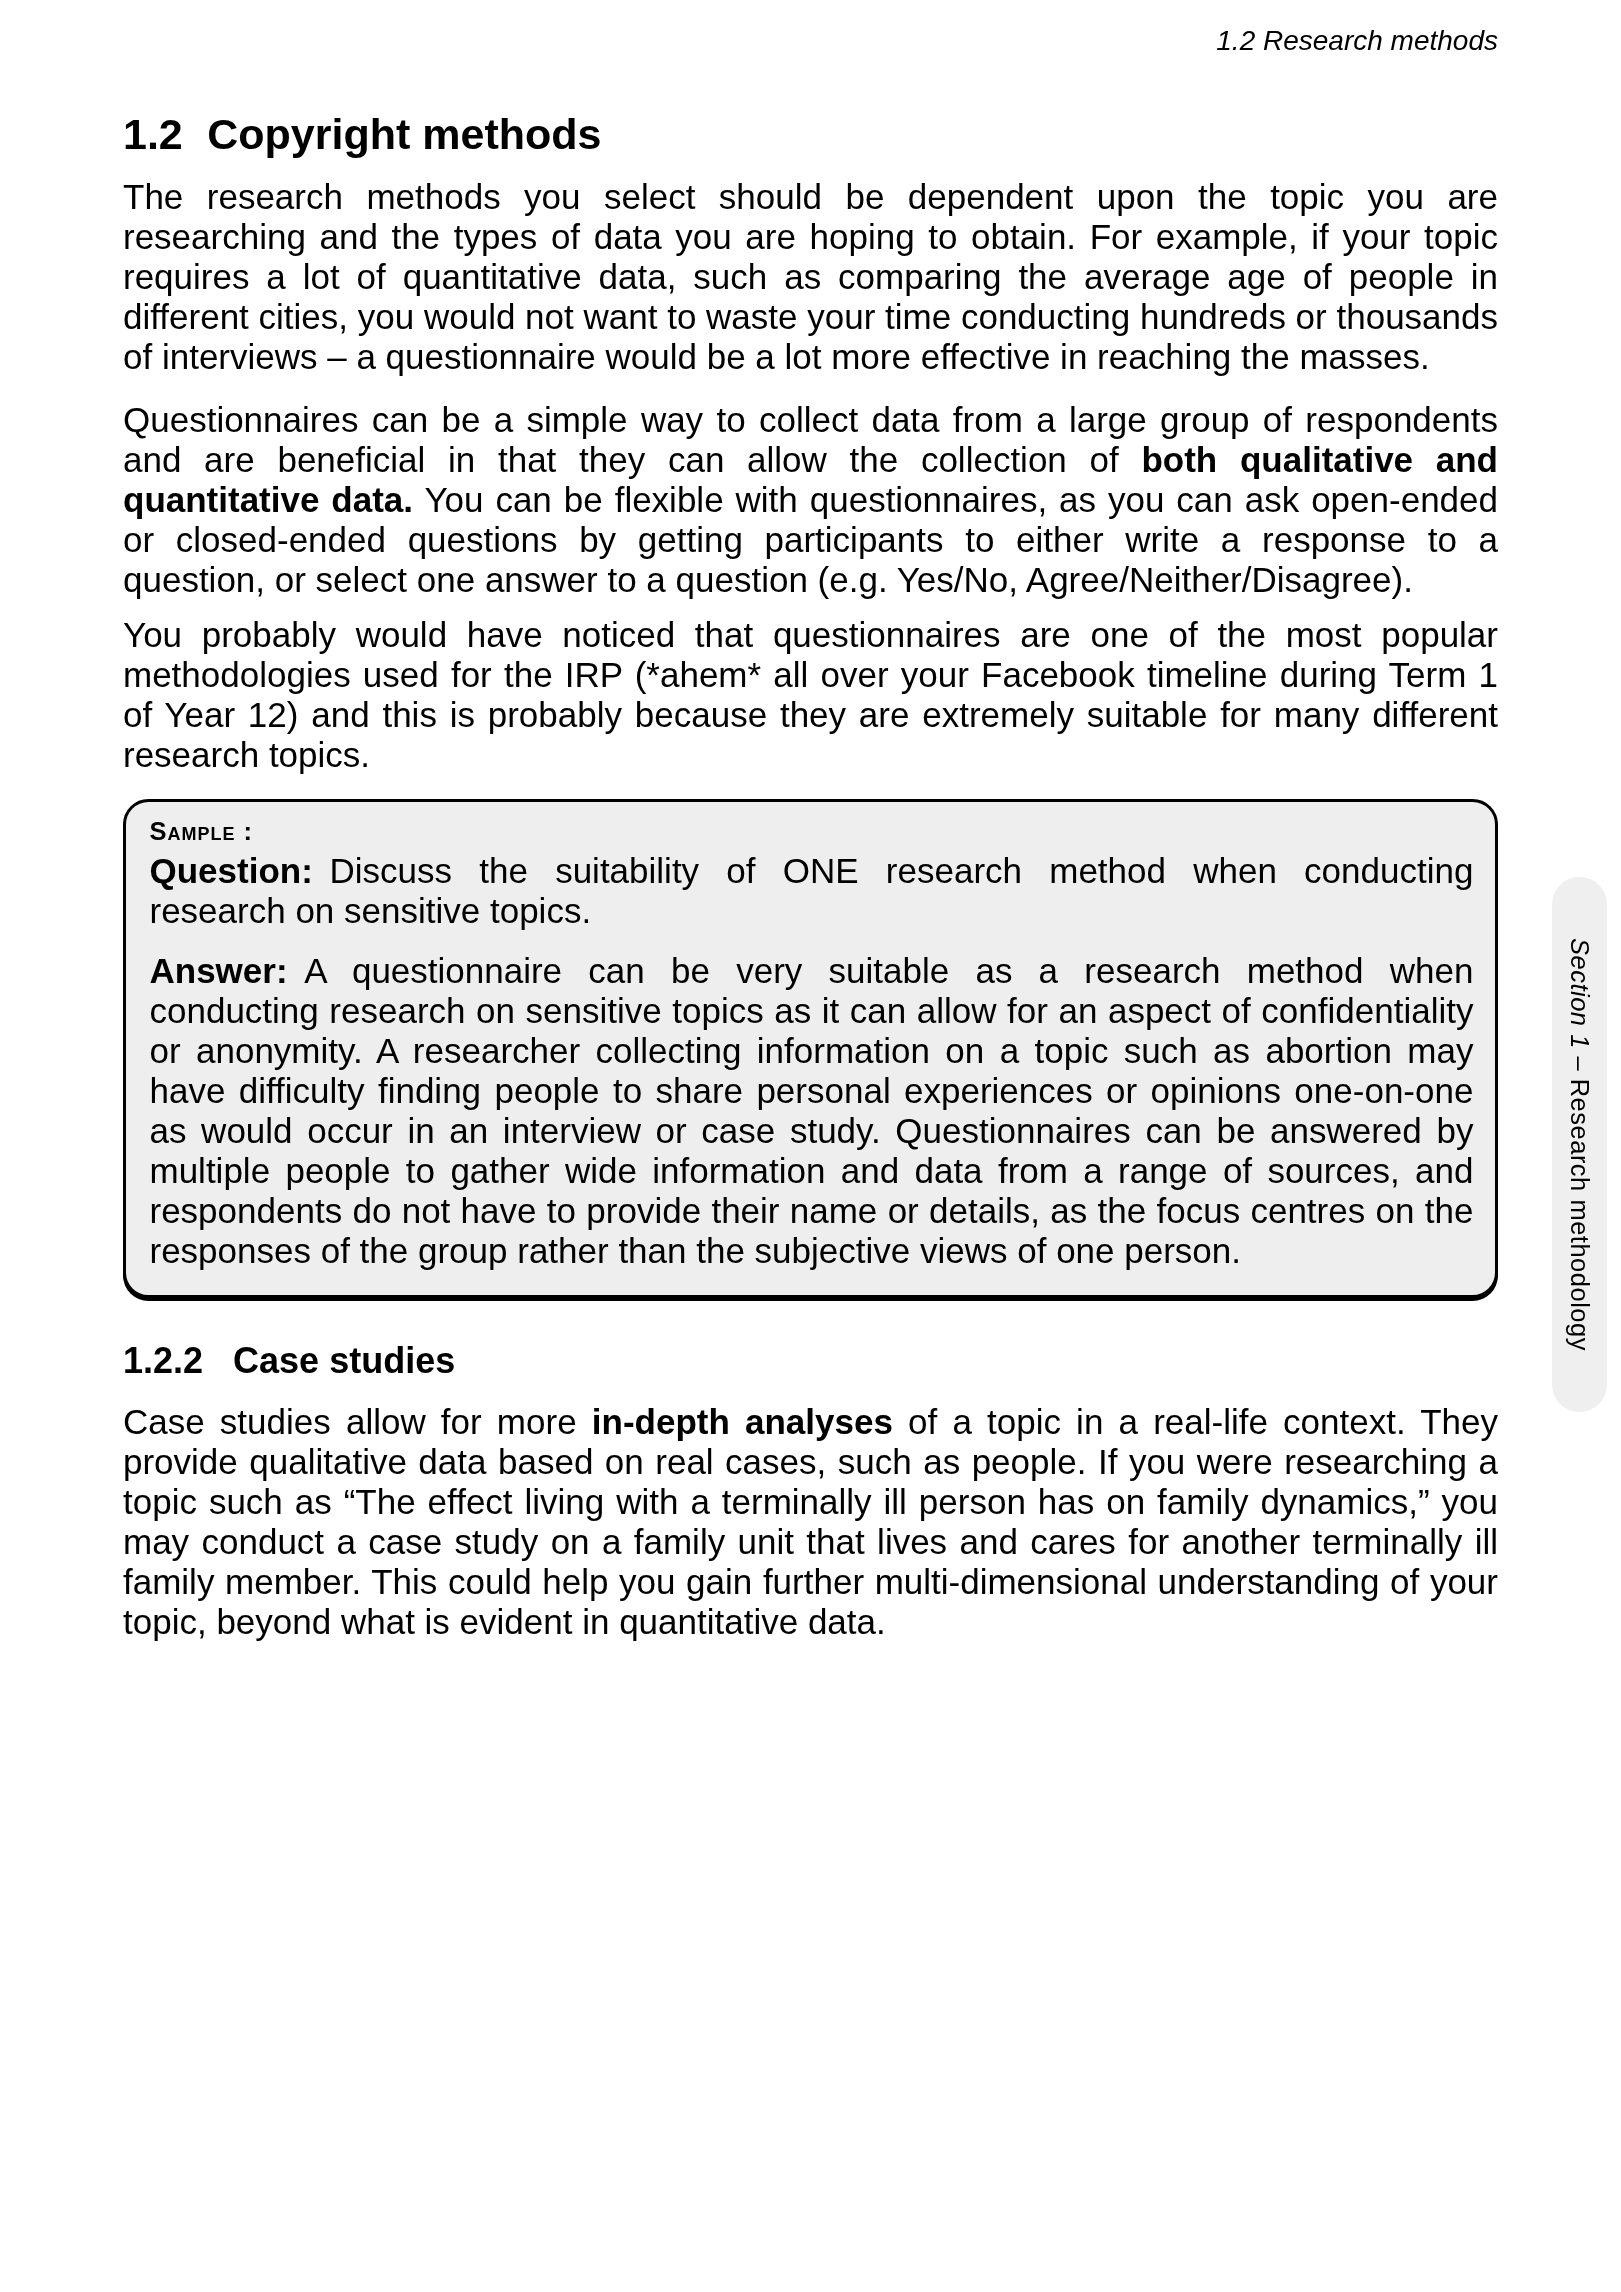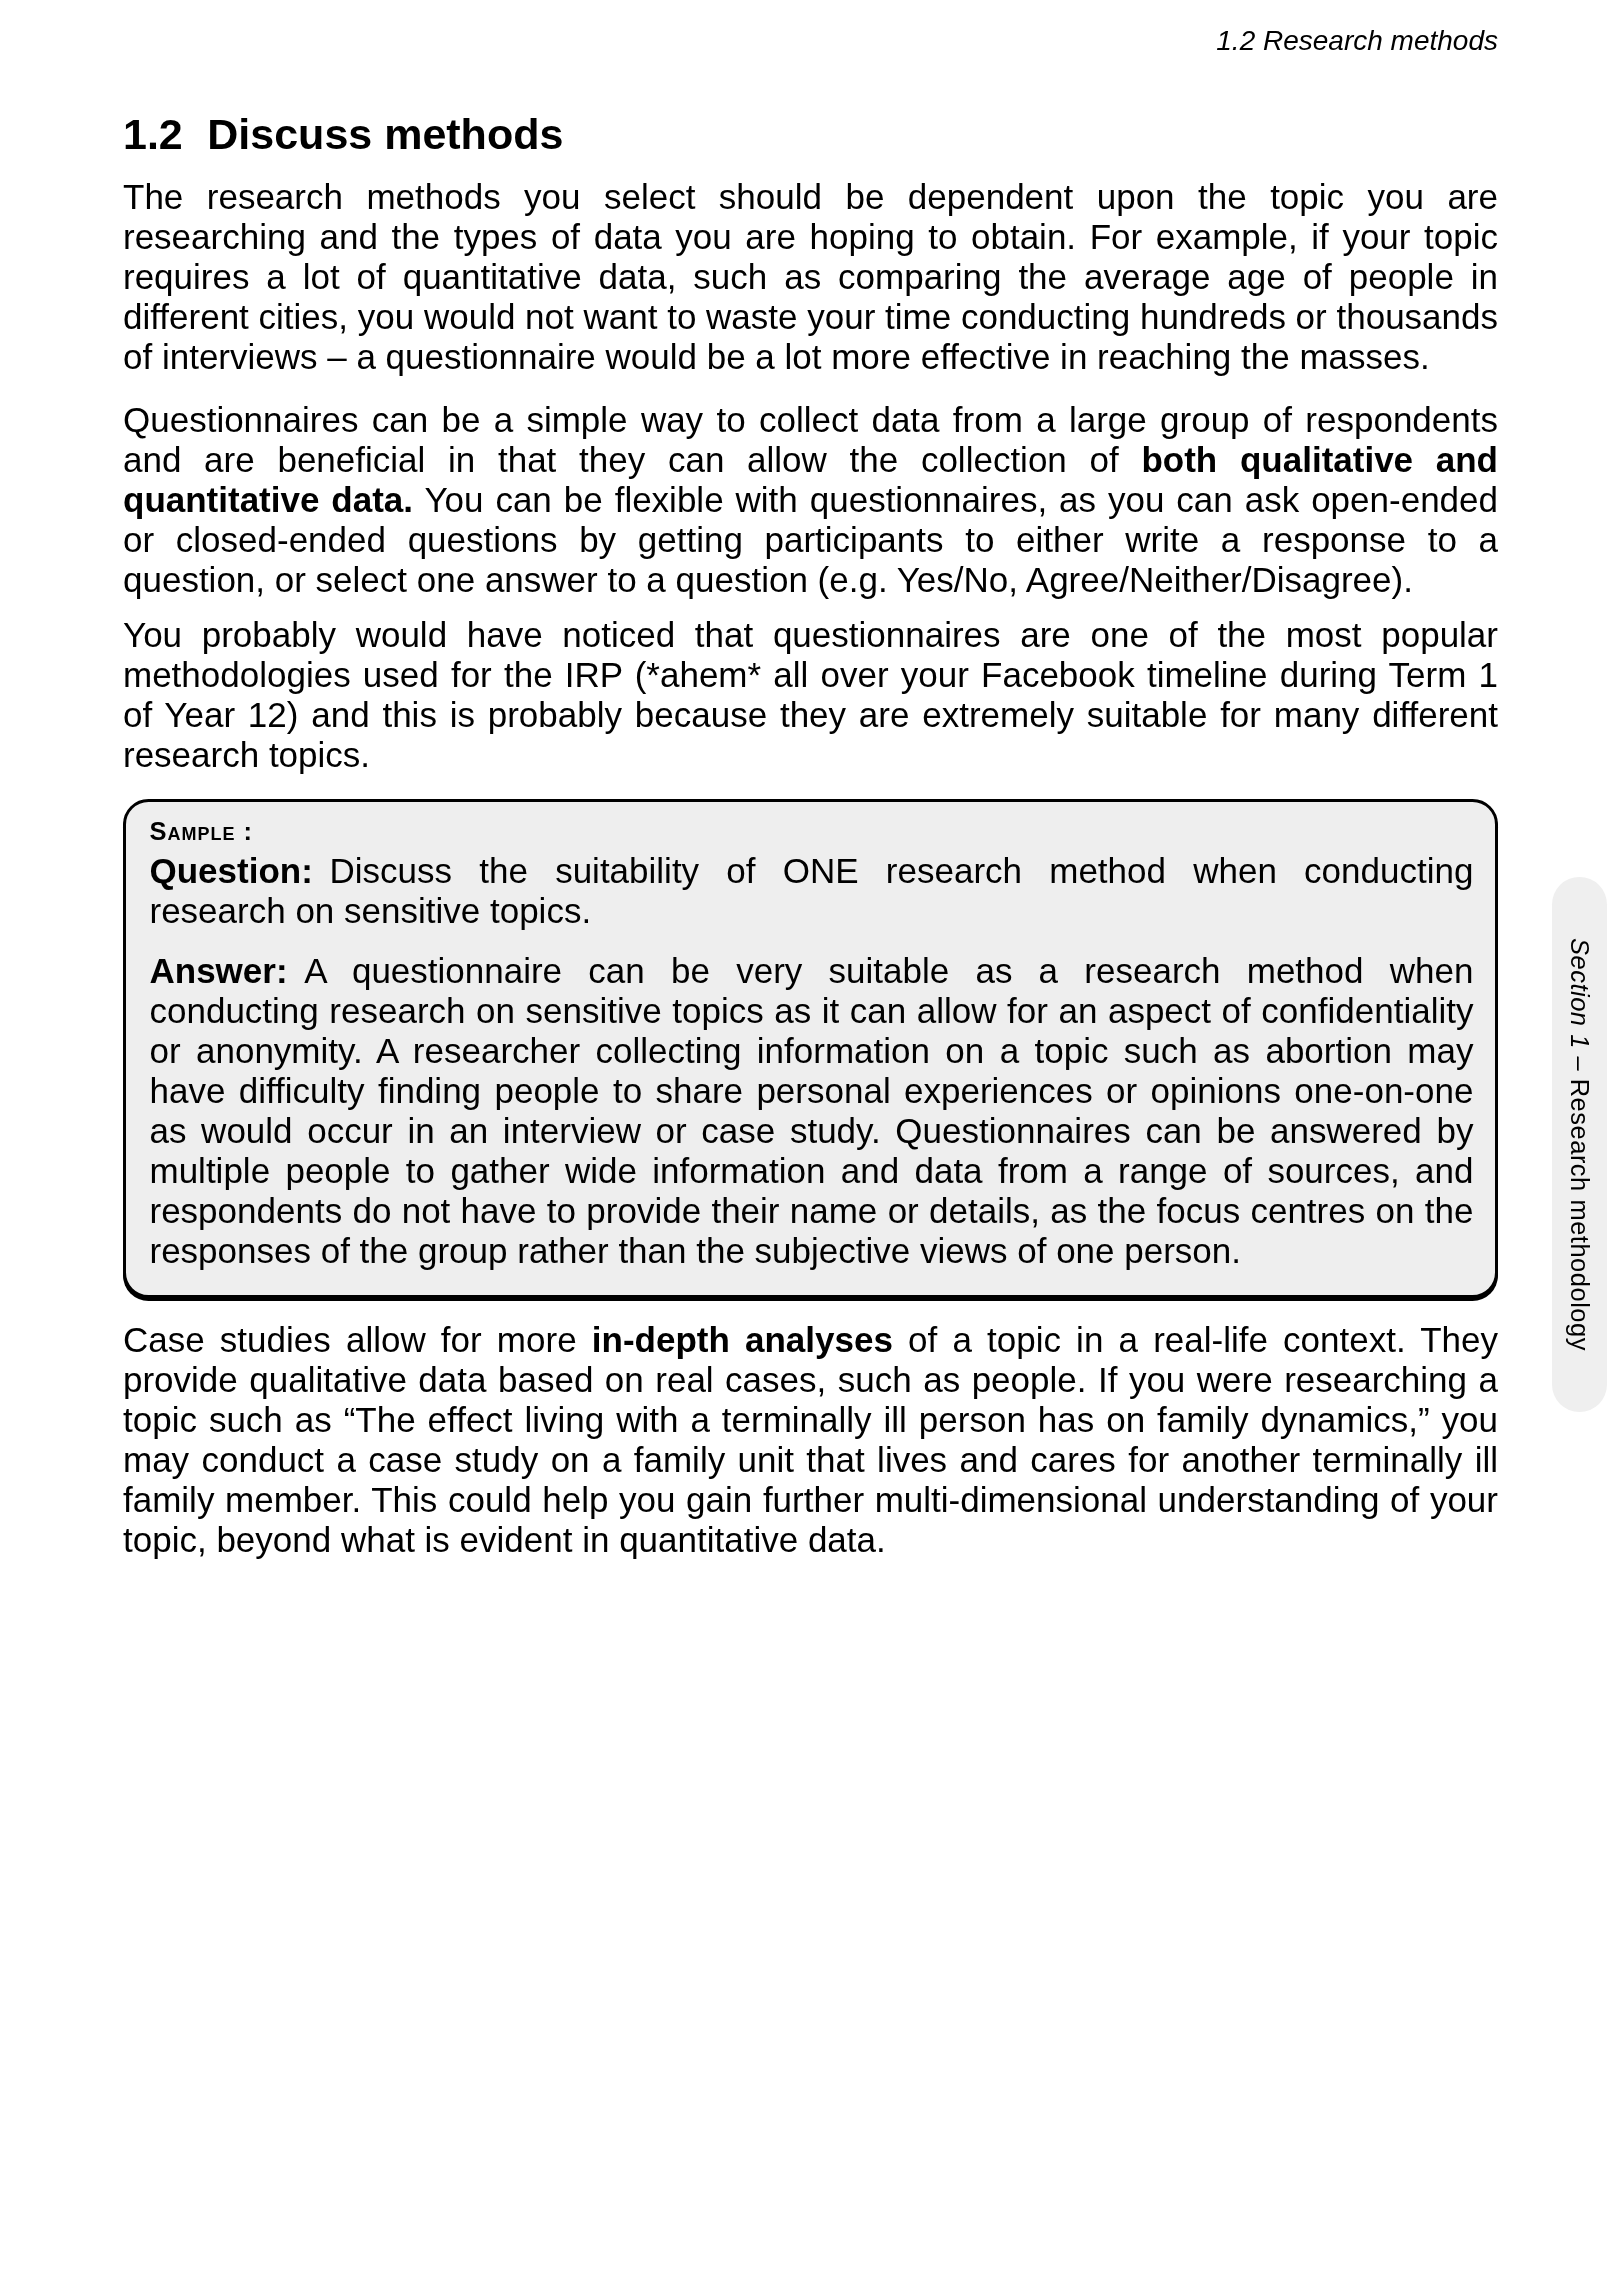--- a/index.html
+++ b/index.html
@@ -108,35 +108,36 @@
   }
 </style>
 </head>
 <body>
 
 <div class="page">
   <div class="content">
 
     <div class="running-header">1.2 Research methods</div>
 
-    <h1 class="title"><span class="t-num">1.2</span><span>Discuss methods</span></h1>
+    <h1 class="title"><span class="t-num">1.2</span><span>Copyright methods</span></h1>
 
     <p class="intro">The research methods you select should be dependent upon the topic you are researching and the types of data you are hoping to obtain. For example, if your topic requires a lot of quantitative data, such as comparing the average age of people in different cities, you would not want to waste your time conducting hundreds or thousands of interviews – a questionnaire would be a lot more effective in reaching the masses.</p>
 
 
     <p class="p-after-h"><span>Questionnaires can be a simple way to collect data from a large group of respondents and are beneficial in that they can allow the collection of </span><strong>both qualitative and quantitative data.</strong><span> You can be flexible with questionnaires, as you can ask open-ended or closed-ended questions by getting participants to either write a response to a question, or select one answer to a question (e.g. Yes/No, Agree/Neither/Disagree).</span></p>
 
     <p class="p-follow">You probably would have noticed that questionnaires are one of the most popular methodologies used for the IRP (*ahem* all over your Facebook timeline during Term 1 of Year 12) and this is probably because they are extremely suitable for many different research topics.</p>
 
     <div class="sample-box">
       <div class="sample-label">Sample :</div>
       <p class="sb-q"><strong class="sb-label">Question:</strong><span>Discuss the suitability of ONE research method when conducting research on sensitive topics.</span></p>
       <p class="sb-a"><strong class="sb-label">Answer:</strong><span>A questionnaire can be very suitable as a research method when conducting research on sensitive topics as it can allow for an aspect of confidentiality or anonymity. A researcher collecting information on a topic such as abortion may have difficulty finding people to share personal experiences or opinions one-on-one as would occur in an interview or case study. Questionnaires can be answered by multiple people to gather wide information and data from a range of sources, and respondents do not have to provide their name or details, as the focus centres on the responses of the group rather than the subjective views of one person.</span></p>
     </div>
 
+    <h2 class="h-sub h-case"><span class="h-num">1.2.2</span><span>Case studies</span></h2>
 
     <p class="p-after-h"><span>Case studies allow for more </span><strong>in-depth analyses</strong><span> of a topic in a real-life context. They provide qualitative data based on real cases, such as people. If you were researching a topic such as “The effect living with a terminally ill person has on family dynamics,” you may conduct a case study on a family unit that lives and cares for another terminally ill family member. This could help you gain further multi-dimensional understanding of your topic, beyond what is evident in quantitative data.</span></p>
 
   </div>
 
   <div class="sidebar-tab">
     <span class="vtext"><span class="tab-italic">Section 1 – </span><span>Research methodology</span></span>
   </div>
 
   <div class="footer-copyright">Copyright © 2025 InStudent Publishing Pty. Ltd.</div>

